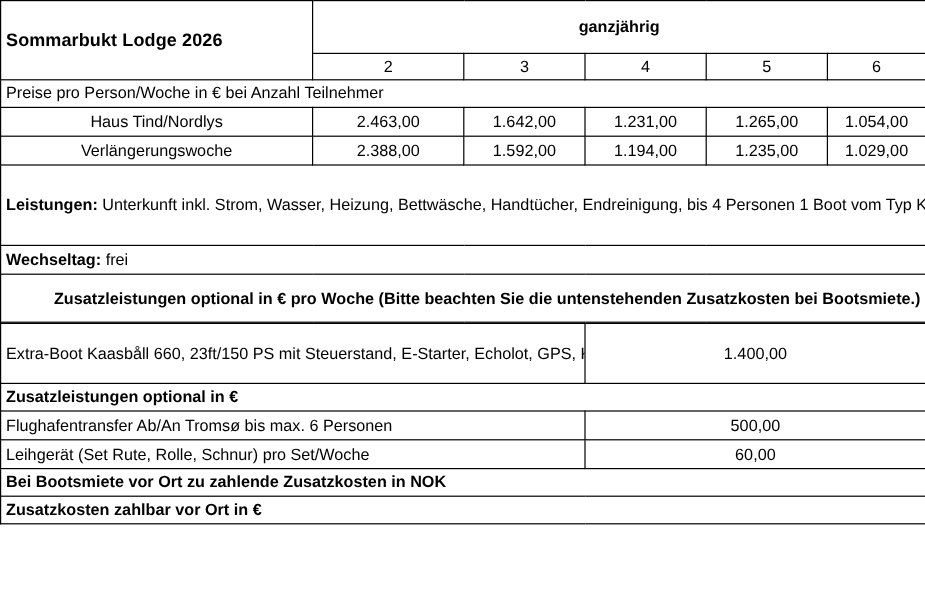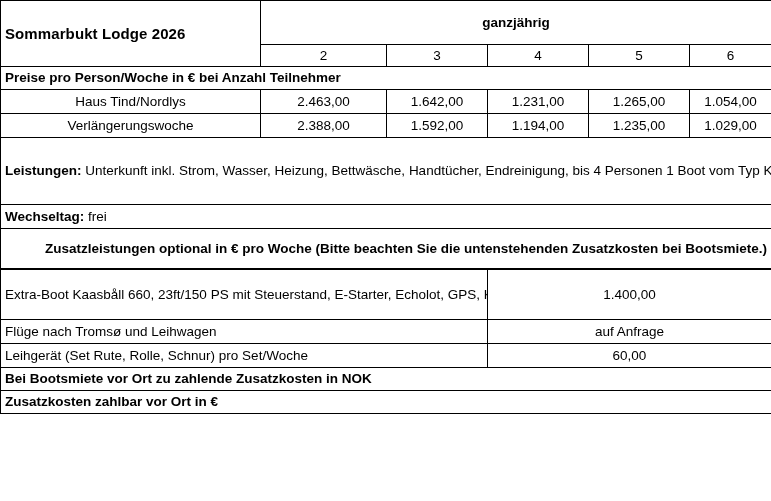--- a/index.html
+++ b/index.html
@@ -63,21 +63,21 @@
   .hdr-txt {
     font-size: 13.5px;
     font-weight: bold;
   }
   .colnum {
     font-size: 14px;
     font-weight: normal;
   }
   .band-txt {
     font-size: 13.2px;
-    font-weight: bold;
+    font-weight: normal;
   }
   .bandb-txt {
     font-size: 13.2px;
     font-weight: bold;
   }
   .money {
     font-size: 13.5px;
     text-align: center;
   }
   
@@ -174,24 +174,27 @@
       <col style="width:487px">
       <col style="width:284px">
     </colgroup>
     <tbody>
 
       <tr class="r-extra">
         <td class="twoline l">Extra-Boot Kaasbåll 660, 23ft/150 PS mit Steuerstand, E-Starter, Echolot, GPS, Kartenplotter, 10 Rutenhalter.</td>
         <td class="c money">1.400,00</td>
       </tr>
 
+      <tr class="r-band">
+        <td class="blue noborder l bandb-txt" colspan="2">Zusatzleistungen optional  in €</td>
+      </tr>
 
       <tr class="r-text">
-        <td class="l">Flüge nach Tromsø und Leihwagen</td>
-        <td class="c money">auf Anfrage</td>
+        <td class="l">Flughafentransfer Ab/An Tromsø bis max. 6 Personen</td>
+        <td class="c money">500,00</td>
       </tr>
       <tr class="r-text">
         <td class="l">Leihgerät (Set Rute, Rolle, Schnur) pro Set/Woche</td>
         <td class="c money">60,00</td>
       </tr>
 
       <tr class="r-band">
         <td class="blue noborder l bandb-txt" colspan="2">Bei Bootsmiete vor Ort zu zahlende Zusatzkosten in NOK</td>
       </tr>
 

